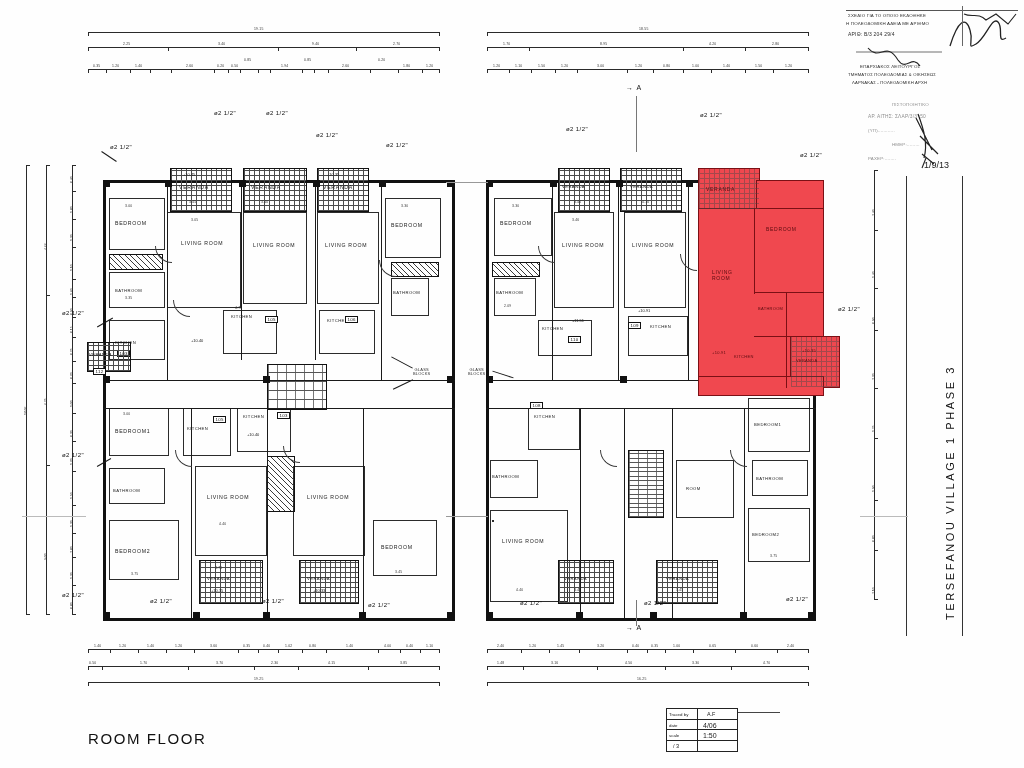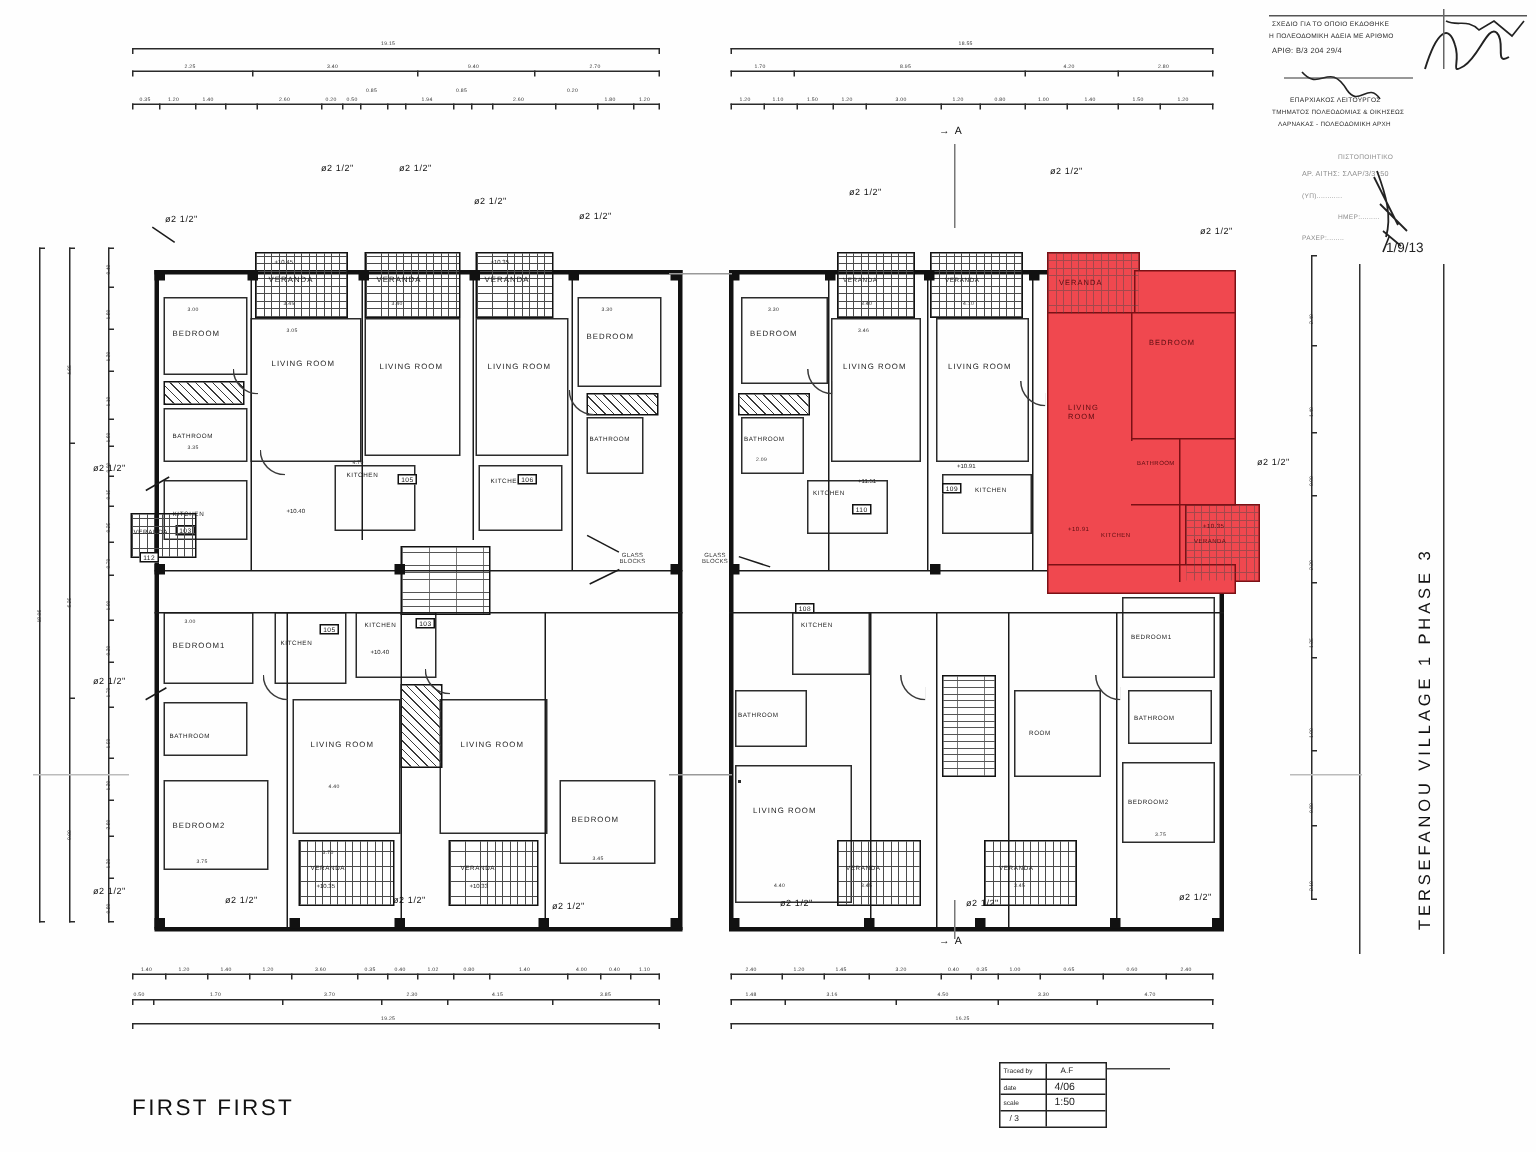--- a/index.html
+++ b/index.html
@@ -677,21 +677,21 @@
       <path d="M76 48 L88 58 M80 52 L76 62" fill="none" stroke="#222" stroke-width="1.1"></path>
       <text x="78" y="62" font-size="9" fill="#222" font-family="'Liberation Sans',sans-serif">1/9/13</text>
     </svg>
     <div class="ln vl" style="left:116px;top:0;height:40px;background:#666;"></div>
   </div>
 
   <div id="sidelabel" style="left:944px;top:620px;">TERSEFANOU VILLAGE 1    PHASE 3</div>
   <div class="ln vl" style="left:906px;top:176px;height:460px;background:#333;"></div>
   <div class="ln vl" style="left:962px;top:176px;height:460px;background:#333;"></div>
 
-  <div id="floorlabel" style="left:88px;top:730px;">FIRST FIRST</div>
+  <div id="floorlabel" style="left:88px;top:730px;">ROOM FLOOR</div>
 
   <div id="titleblock" style="left:666px;top:708px;width:70px;height:42px;">
     <div class="tbrow" style="top:0;height:10.5px;"></div>
     <div class="tbrow" style="top:10.5px;height:10.5px;"></div>
     <div class="tbrow" style="top:21px;height:10.5px;"></div>
     <div class="tbdiv" style="left:30px;"></div>
     <div class="tbcell" style="left:2px;top:5px;font-size:4.4px;">Traced by</div>
     <div class="tbcell" style="left:40px;top:5px;">A.F</div>
     <div class="tbcell" style="left:2px;top:16px;font-size:4.4px;">date</div>
     <div class="tbcell" style="left:36px;top:16px;font-size:7px;">4/06</div>

